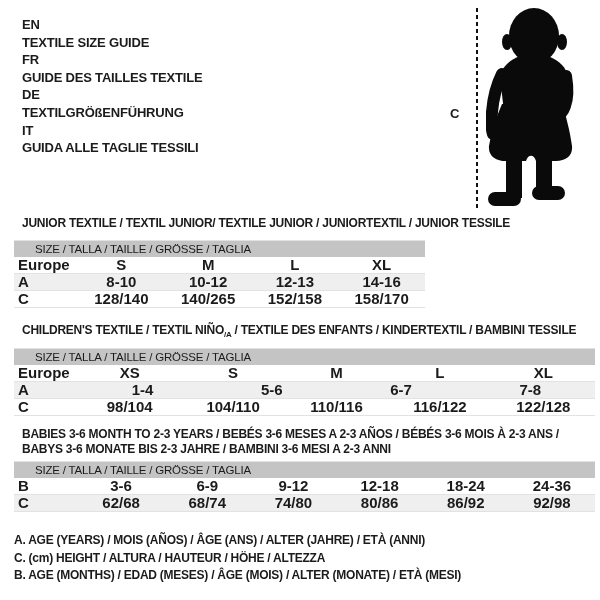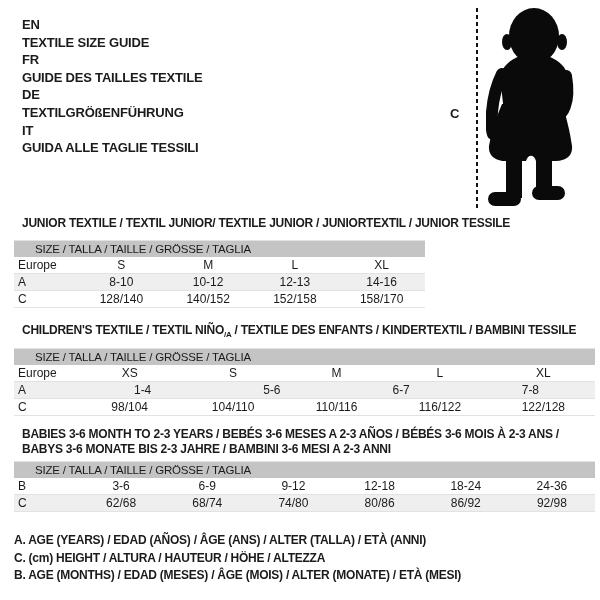--- a/index.html
+++ b/index.html
@@ -28,21 +28,21 @@
   .sec-title{position:absolute;left:22px;font-size:12px;font-weight:700;letter-spacing:-0.25px;white-space:nowrap;}
   .sub{font-size:8px;vertical-align:sub;font-weight:700;}
   
   .tbl{position:absolute;left:14px;border-top:1px solid var(--rule);}
   .w-junior{width:411px;}
   .w-full{width:581px;}
   .size-bar{
     height:16px;line-height:16px;background:var(--bar);
     font-size:11.5px;padding-left:21px;letter-spacing:-0.2px;
   }
-  .trow{display:flex;height:16px;line-height:16px;font-size:12px;border-bottom:1px solid var(--rule);}
+  .trow{display:flex;height:16px;line-height:16px;font-size:15px;border-bottom:1px solid var(--rule);font-weight:bold;}
   .trow.shade{background:var(--shade);}
   .tlabel{width:60px;padding-left:4px;flex:none;}
   .tcell{flex:1;text-align:center;}
   
   .footnotes{position:absolute;left:14px;top:532px;font-size:12px;font-weight:700;letter-spacing:-0.25px;line-height:17.6px;}
 </style>
 </head>
 <body>
 
 <div id="page">
@@ -98,21 +98,21 @@
       <div class="trow shade">
         <span class="tlabel">A</span>
         <span class="tcell">8-10</span>
         <span class="tcell">10-12</span>
         <span class="tcell">12-13</span>
         <span class="tcell">14-16</span>
       </div>
       <div class="trow">
         <span class="tlabel">C</span>
         <span class="tcell">128/140</span>
-        <span class="tcell">140/152</span>
+        <span class="tcell">140/265</span>
         <span class="tcell">152/158</span>
         <span class="tcell">158/170</span>
       </div>
     </div>
 
   <div class="sec-title" style="top:323px"><span>CHILDREN'S TEXTILE / TEXTIL NIÑO</span><span class="sub">/A</span><span> / TEXTILE DES ENFANTS / KINDERTEXTIL / BAMBINI TESSILE</span></div>
   <div class="tbl w-full" style="top:348px">
       <div class="size-bar">SIZE / TALLA / TAILLE / GRÖSSE / TAGLIA</div>
       <div class="trow">
         <span class="tlabel">Europe</span>
@@ -157,18 +157,18 @@
         <span class="tcell">62/68</span>
         <span class="tcell">68/74</span>
         <span class="tcell">74/80</span>
         <span class="tcell">80/86</span>
         <span class="tcell">86/92</span>
         <span class="tcell">92/98</span>
       </div>
     </div>
 
   <div class="footnotes">
-    <div>A. AGE (YEARS) / EDAD (AÑOS) / ÂGE (ANS) / ALTER (TALLA) / ETÀ (ANNI)</div>
+    <div>A. AGE (YEARS) / MOIS (AÑOS) / ÂGE (ANS) / ALTER (JAHRE) / ETÀ (ANNI)</div>
     <div>C. (cm) HEIGHT / ALTURA / HAUTEUR / HÖHE / ALTEZZA</div>
     <div>B. AGE (MONTHS) / EDAD (MESES) / ÂGE (MOIS) / ALTER (MONATE) / ETÀ (MESI)</div>
   </div>
 
 </div>
 
 </body></html>

